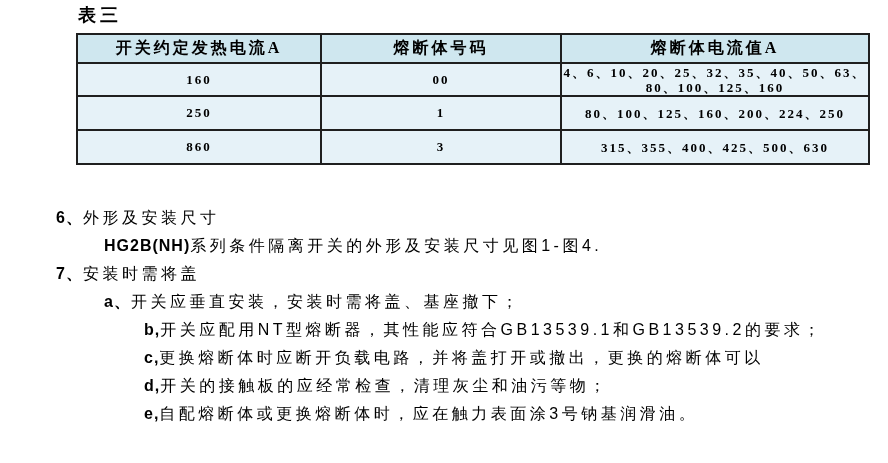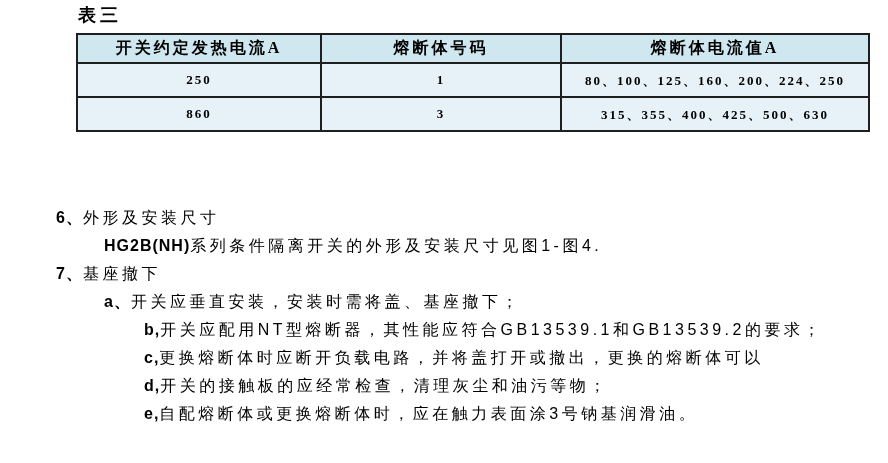--- a/index.html
+++ b/index.html
@@ -103,20 +103,28 @@
         <col class="c3">
       </colgroup>
     <thead>
       <tr>
         <th>开关约定发热电流A</th>
         <th>熔断体号码</th>
         <th>熔断体电流值A</th>
       </tr>
     </thead>
     <tbody>
+      <tr class="row-1">
+        <td>160</td>
+        <td>00</td>
+        <td class="values-cell">
+          <div class="vline">4、6、10、20、25、32、35、40、50、63、</div>
+          <div class="vline">80、100、125、160</div>
+        </td>
+      </tr>
       <tr class="row-2">
         <td>250</td>
         <td>1</td>
         <td class="values-cell">
           <div class="vline">80、100、125、160、200、224、250</div>
           <div class="vline"></div>
         </td>
       </tr>
       <tr class="row-4">
         <td>860</td>
@@ -130,21 +138,21 @@
   </table>
 
   <div class="textblock">
     <div class="tline ind-a">
       <span class="pfx">6、</span><span class="txt">外形及安装尺寸</span>
     </div>
     <div class="tline ind-b">
       <span class="pfx">HG2B(NH)</span><span class="txt">系列条件隔离开关的外形及安装尺寸见图1-图4.</span>
     </div>
     <div class="tline ind-a">
-      <span class="pfx">7、</span><span class="txt">基座撤下</span>
+      <span class="pfx">7、</span><span class="txt">安装时需将盖</span>
     </div>
     <div class="tline ind-b">
       <span class="pfx">a、</span><span class="txt">开关应垂直安装，安装时需将盖、基座撤下；</span>
     </div>
     <div class="tline ind-c">
       <span class="pfx">b,</span><span class="txt">开关应配用NT型熔断器，其性能应符合GB13539.1和GB13539.2的要求；</span>
     </div>
     <div class="tline ind-c">
       <span class="pfx">c,</span><span class="txt">更换熔断体时应断开负载电路，并将盖打开或撤出，更换的熔断体可以</span>
     </div>

